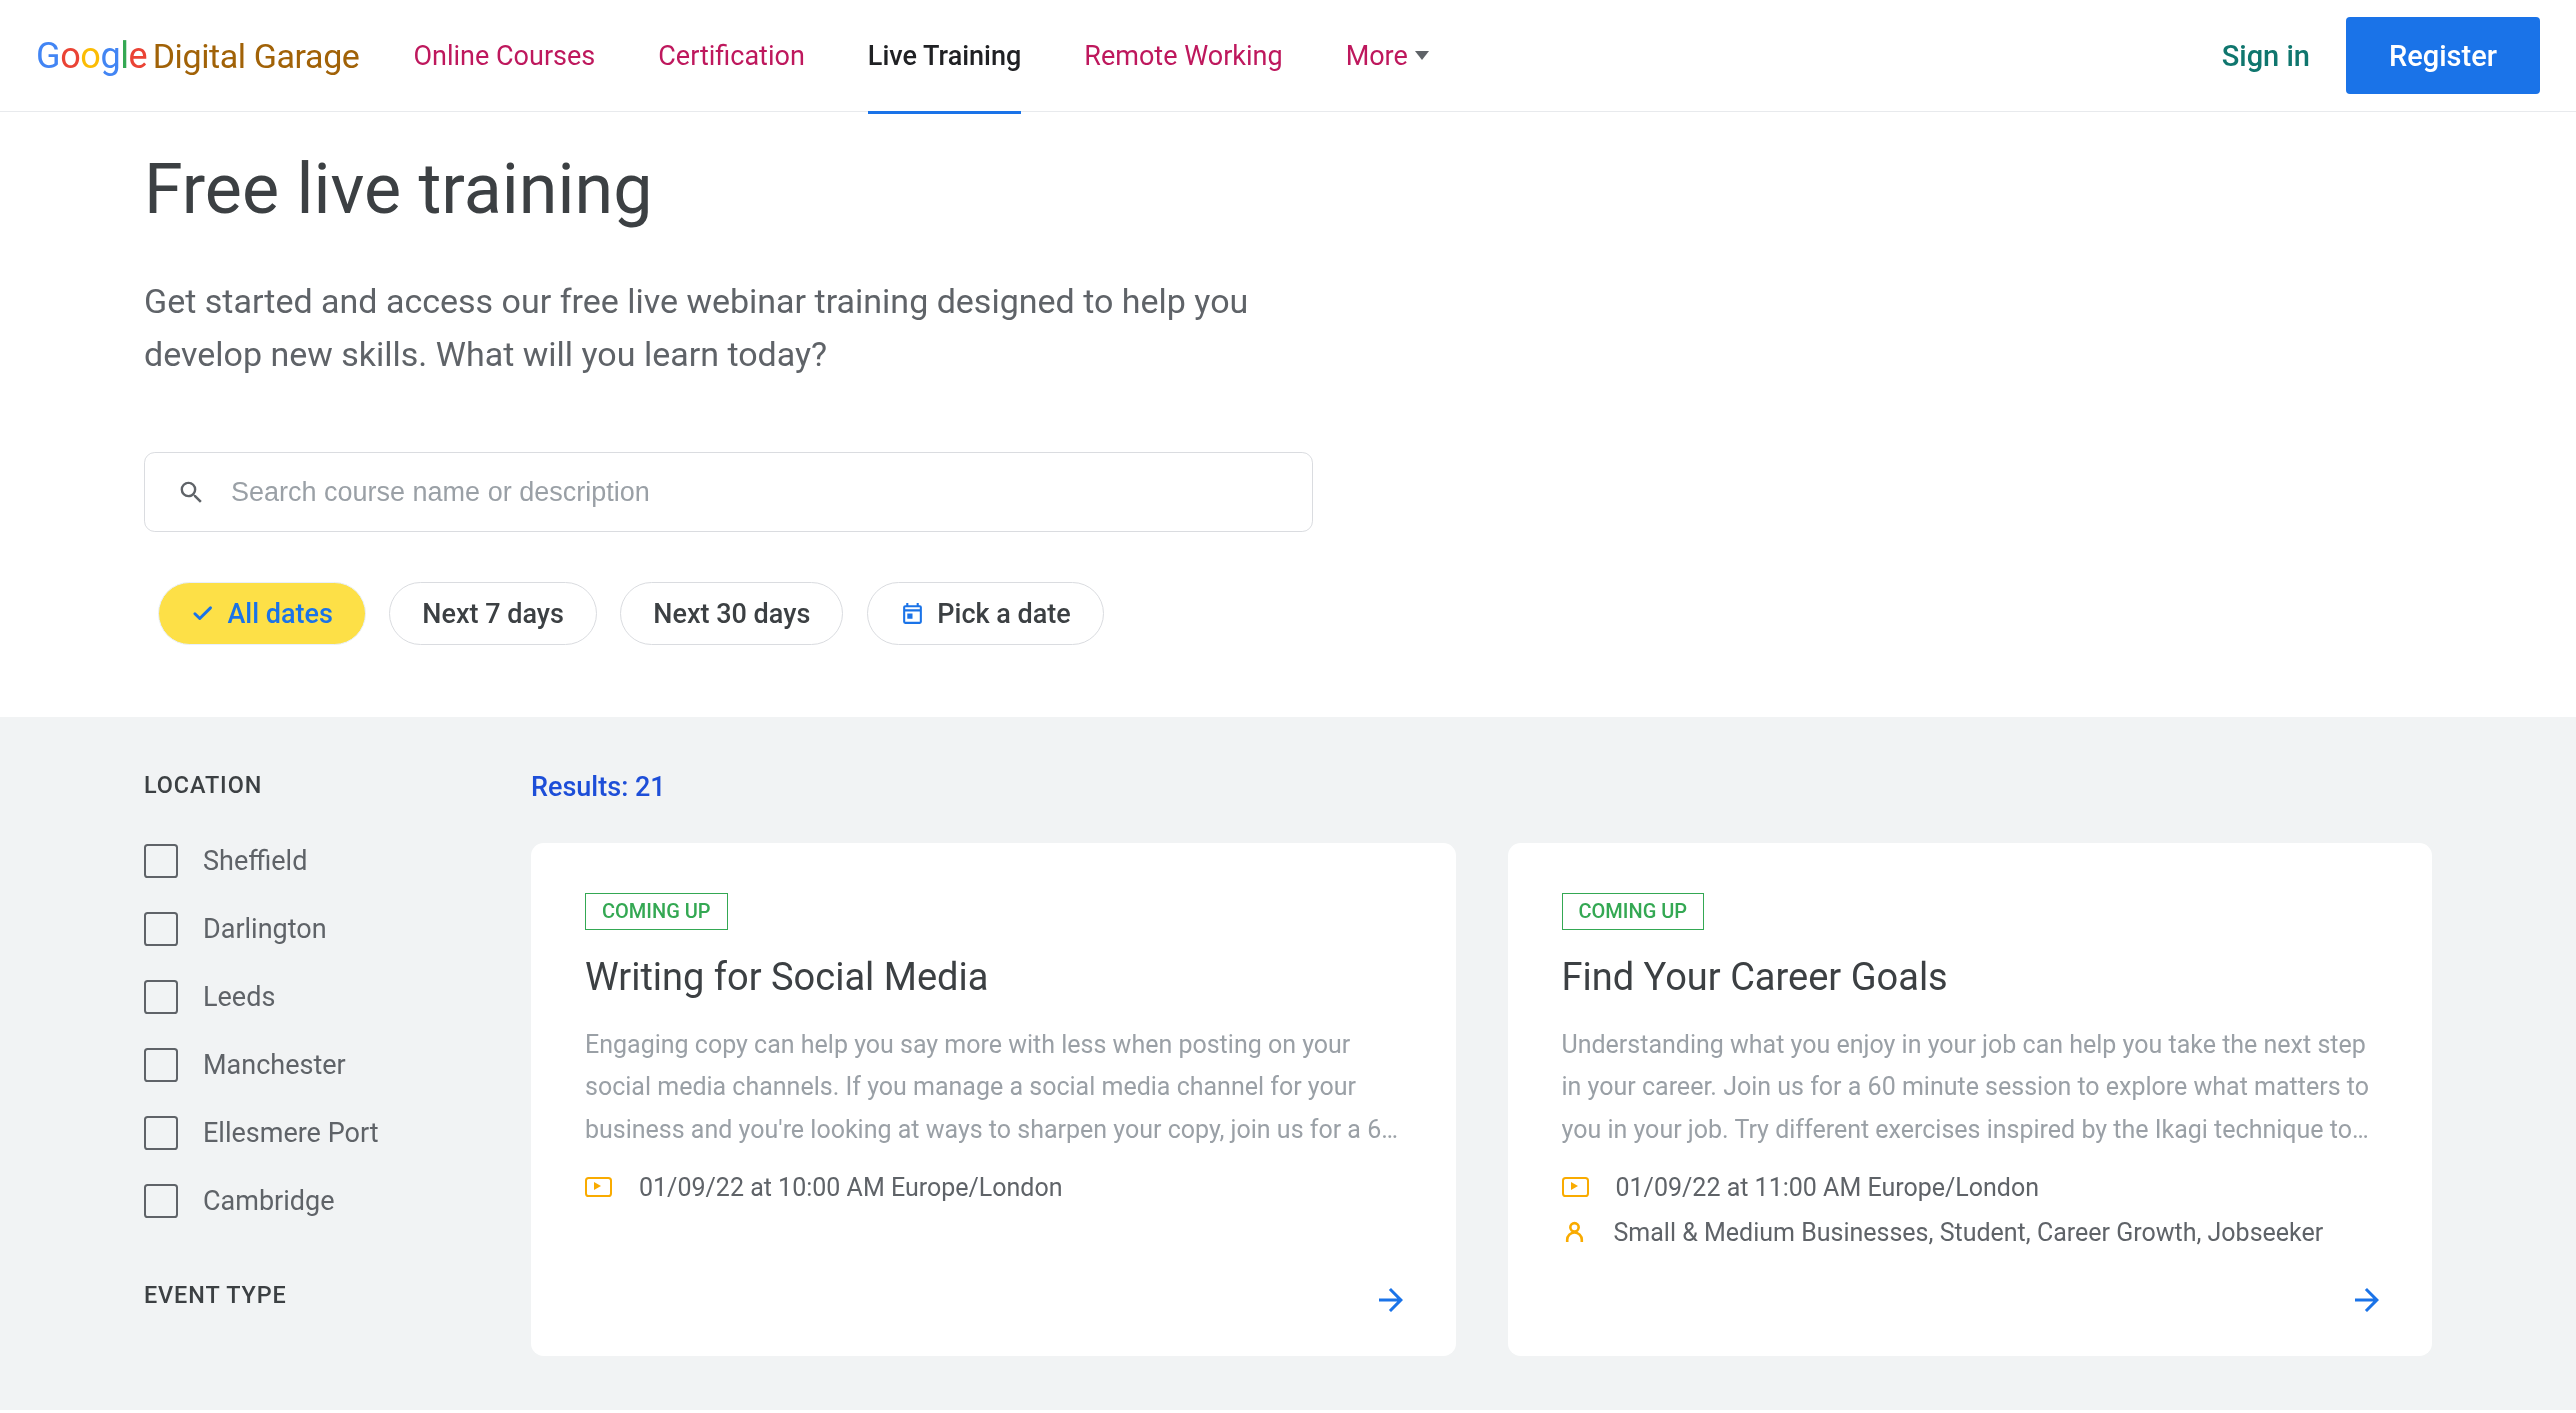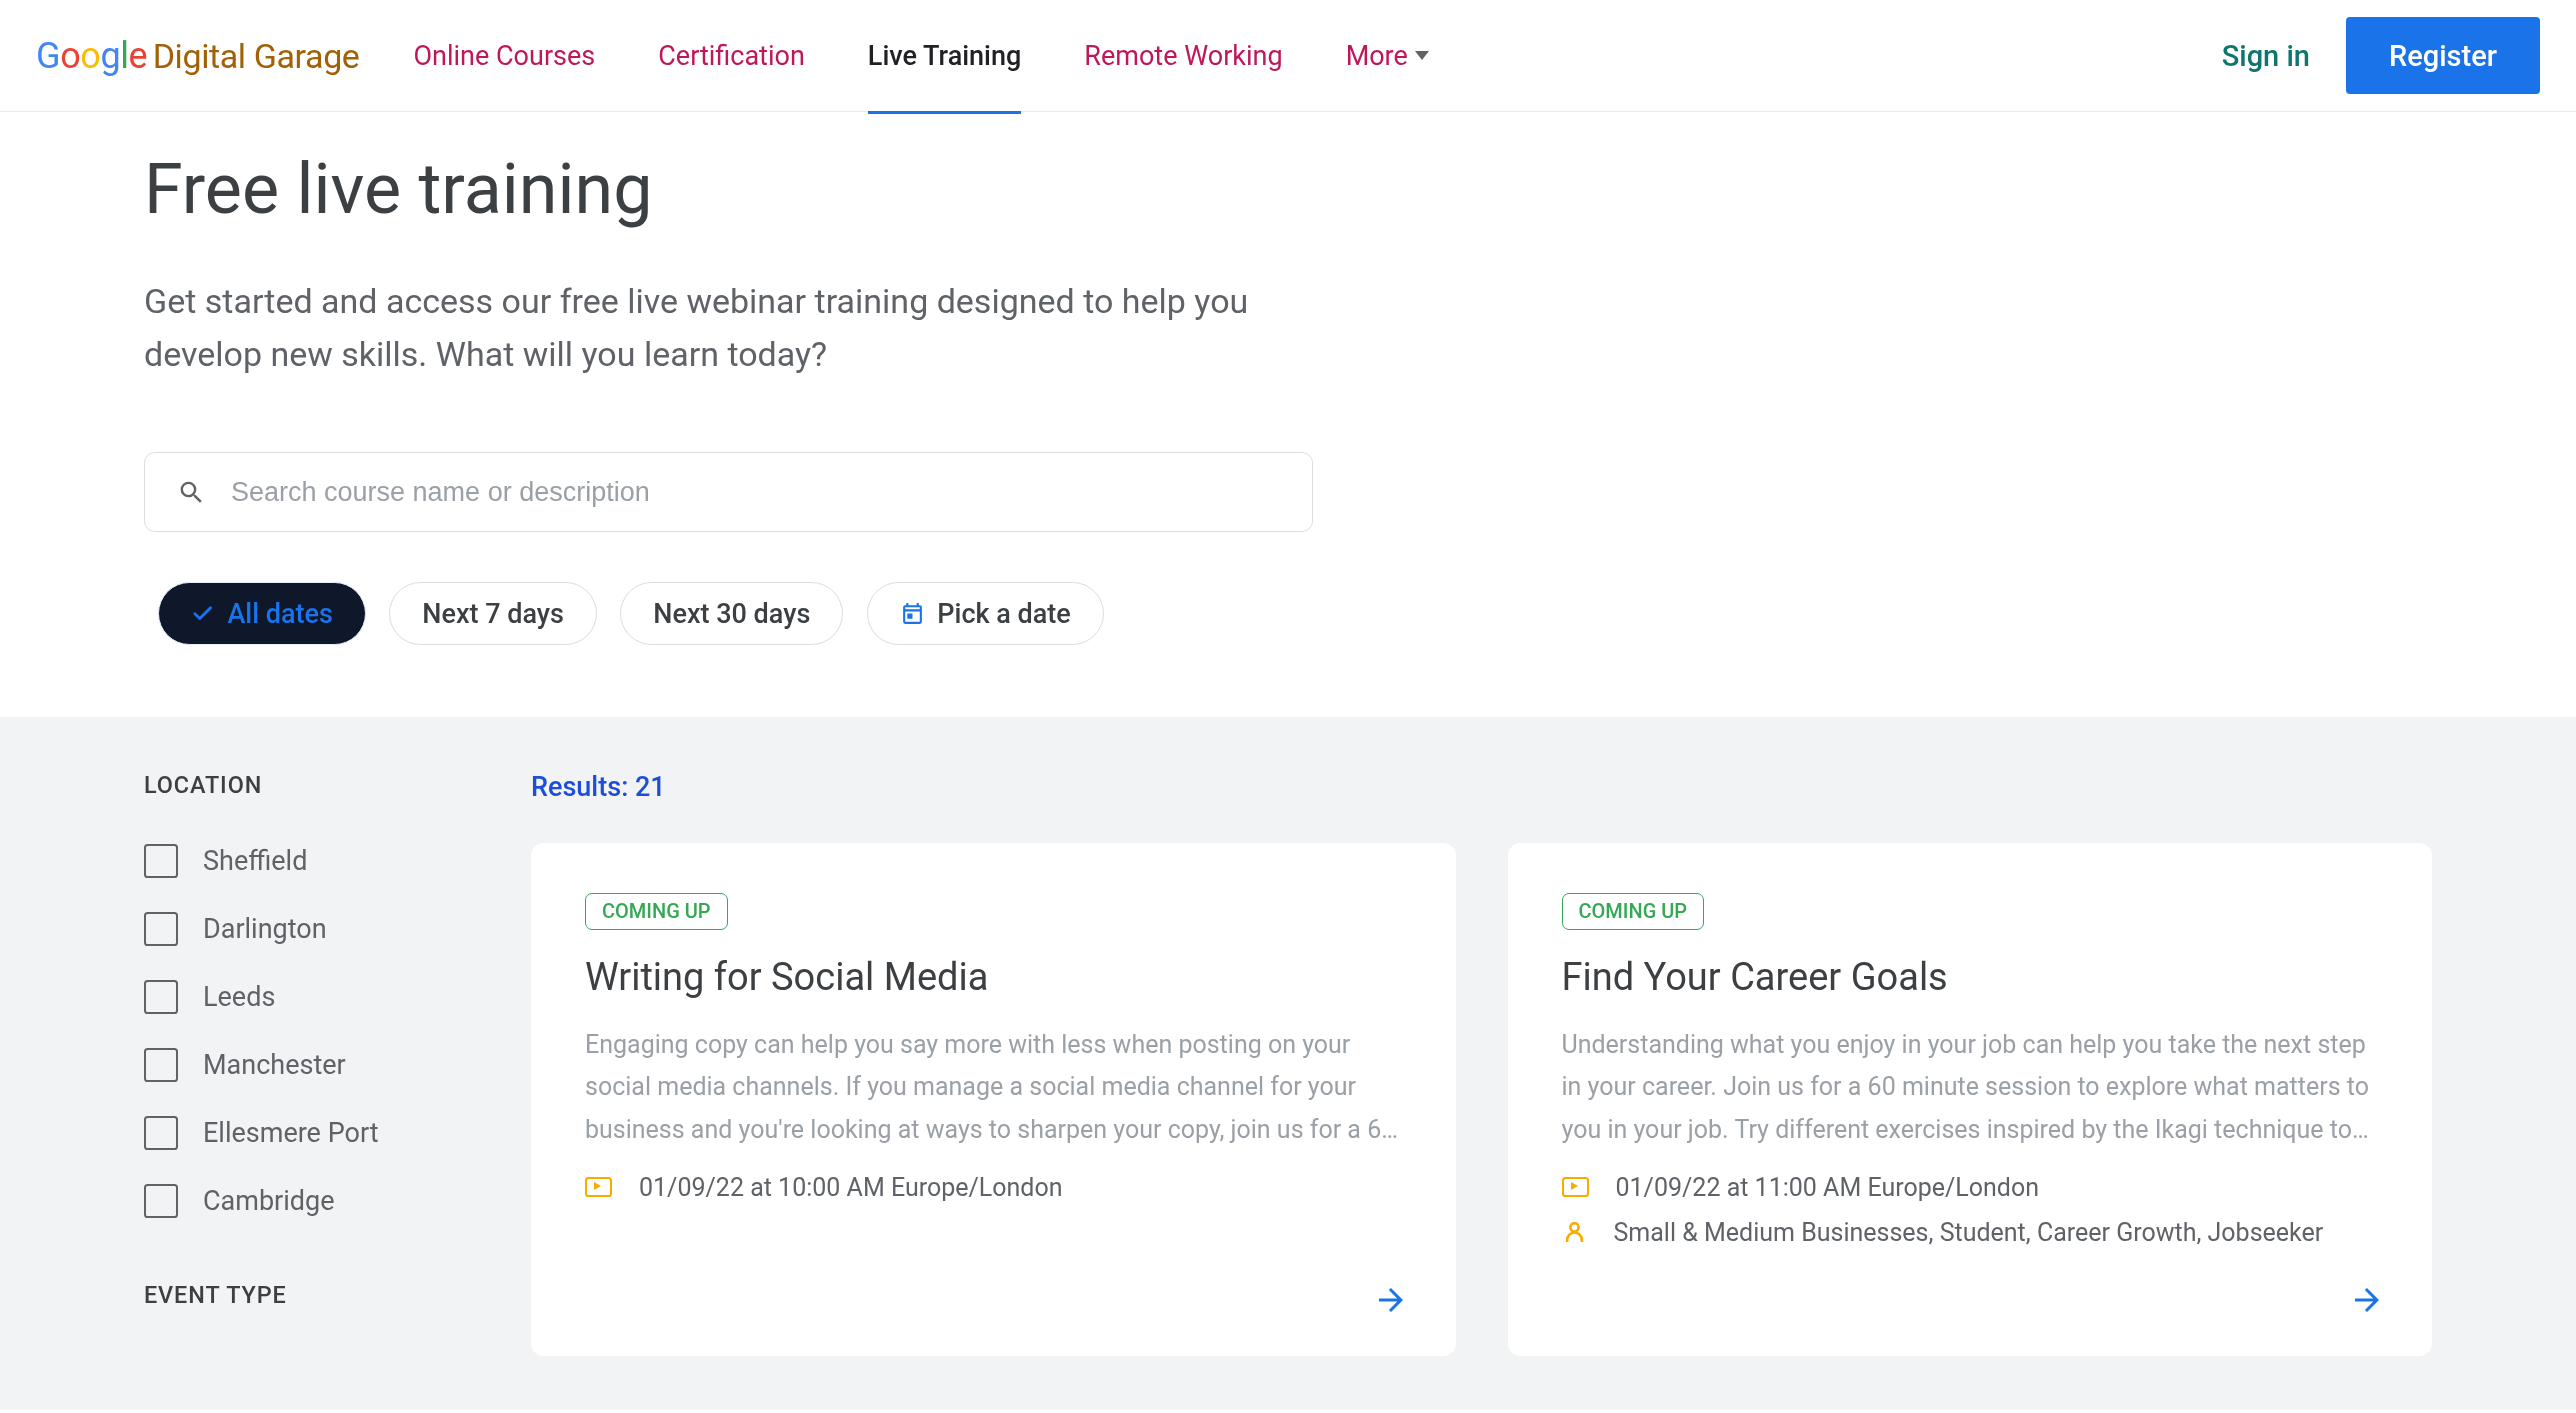--- a/index.html
+++ b/index.html
@@ -130,21 +130,21 @@
     border: 1.8px solid #dadce0;
     border-radius: 36px;
     padding: 14.4px 32px;
     font-size: 27px;
     font-weight: 500;
     color: #3c4043;
     cursor: pointer;
     background: #fff;
   }
   .chip.active {
-    background: #0f172a;
+    background: #fde047;
     border-color: #e8f0fe;
     color: #1a73e8;
   }
   .check-icon, .cal-icon { display: inline-flex; }
   .results-area {
     background: #f1f3f4;
     padding: 54px 144px 54px;
   }
   .results-inner {
     display: flex;
@@ -199,21 +199,21 @@
     display: flex;
     flex-direction: column;
   }
   .badge {
     display: inline-block;
     border: 1.8px solid #34a853;
     color: #34a853;
     font-size: 20px;
     font-weight: 500;
     padding: 5.4px 16px;
-    border-radius: 7px;
+    border-radius: 0;
     margin-bottom: 25px;
     width: fit-content;
   }
   .card-title {
     font-size: 38px;
     font-weight: 400;
     color: #3c4043;
     margin-bottom: 25px;
   }
   .card-desc {

